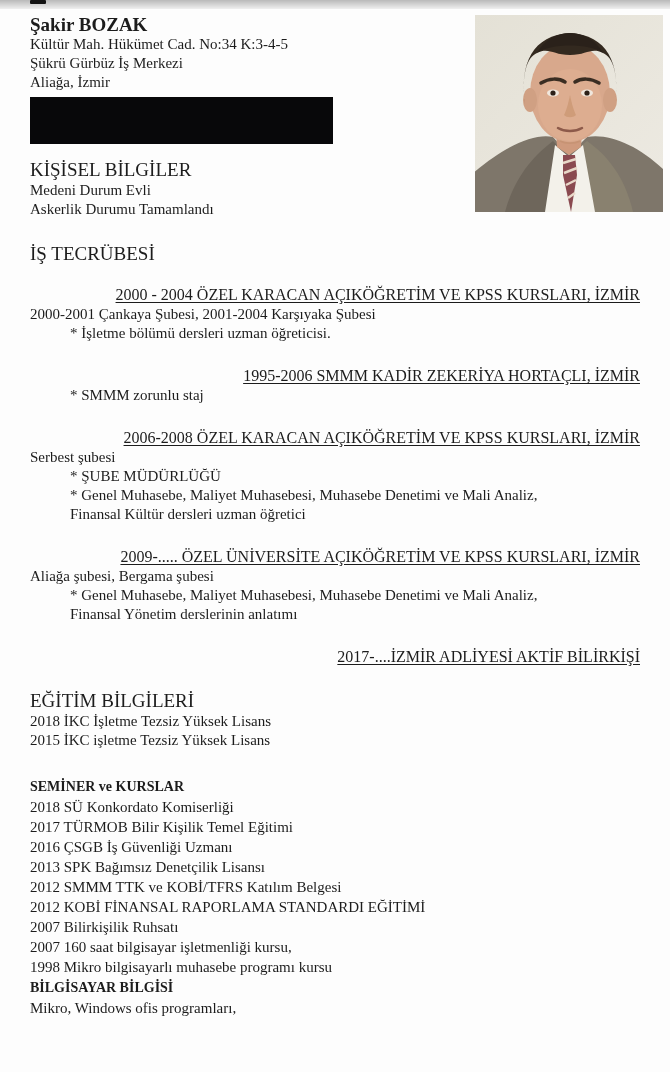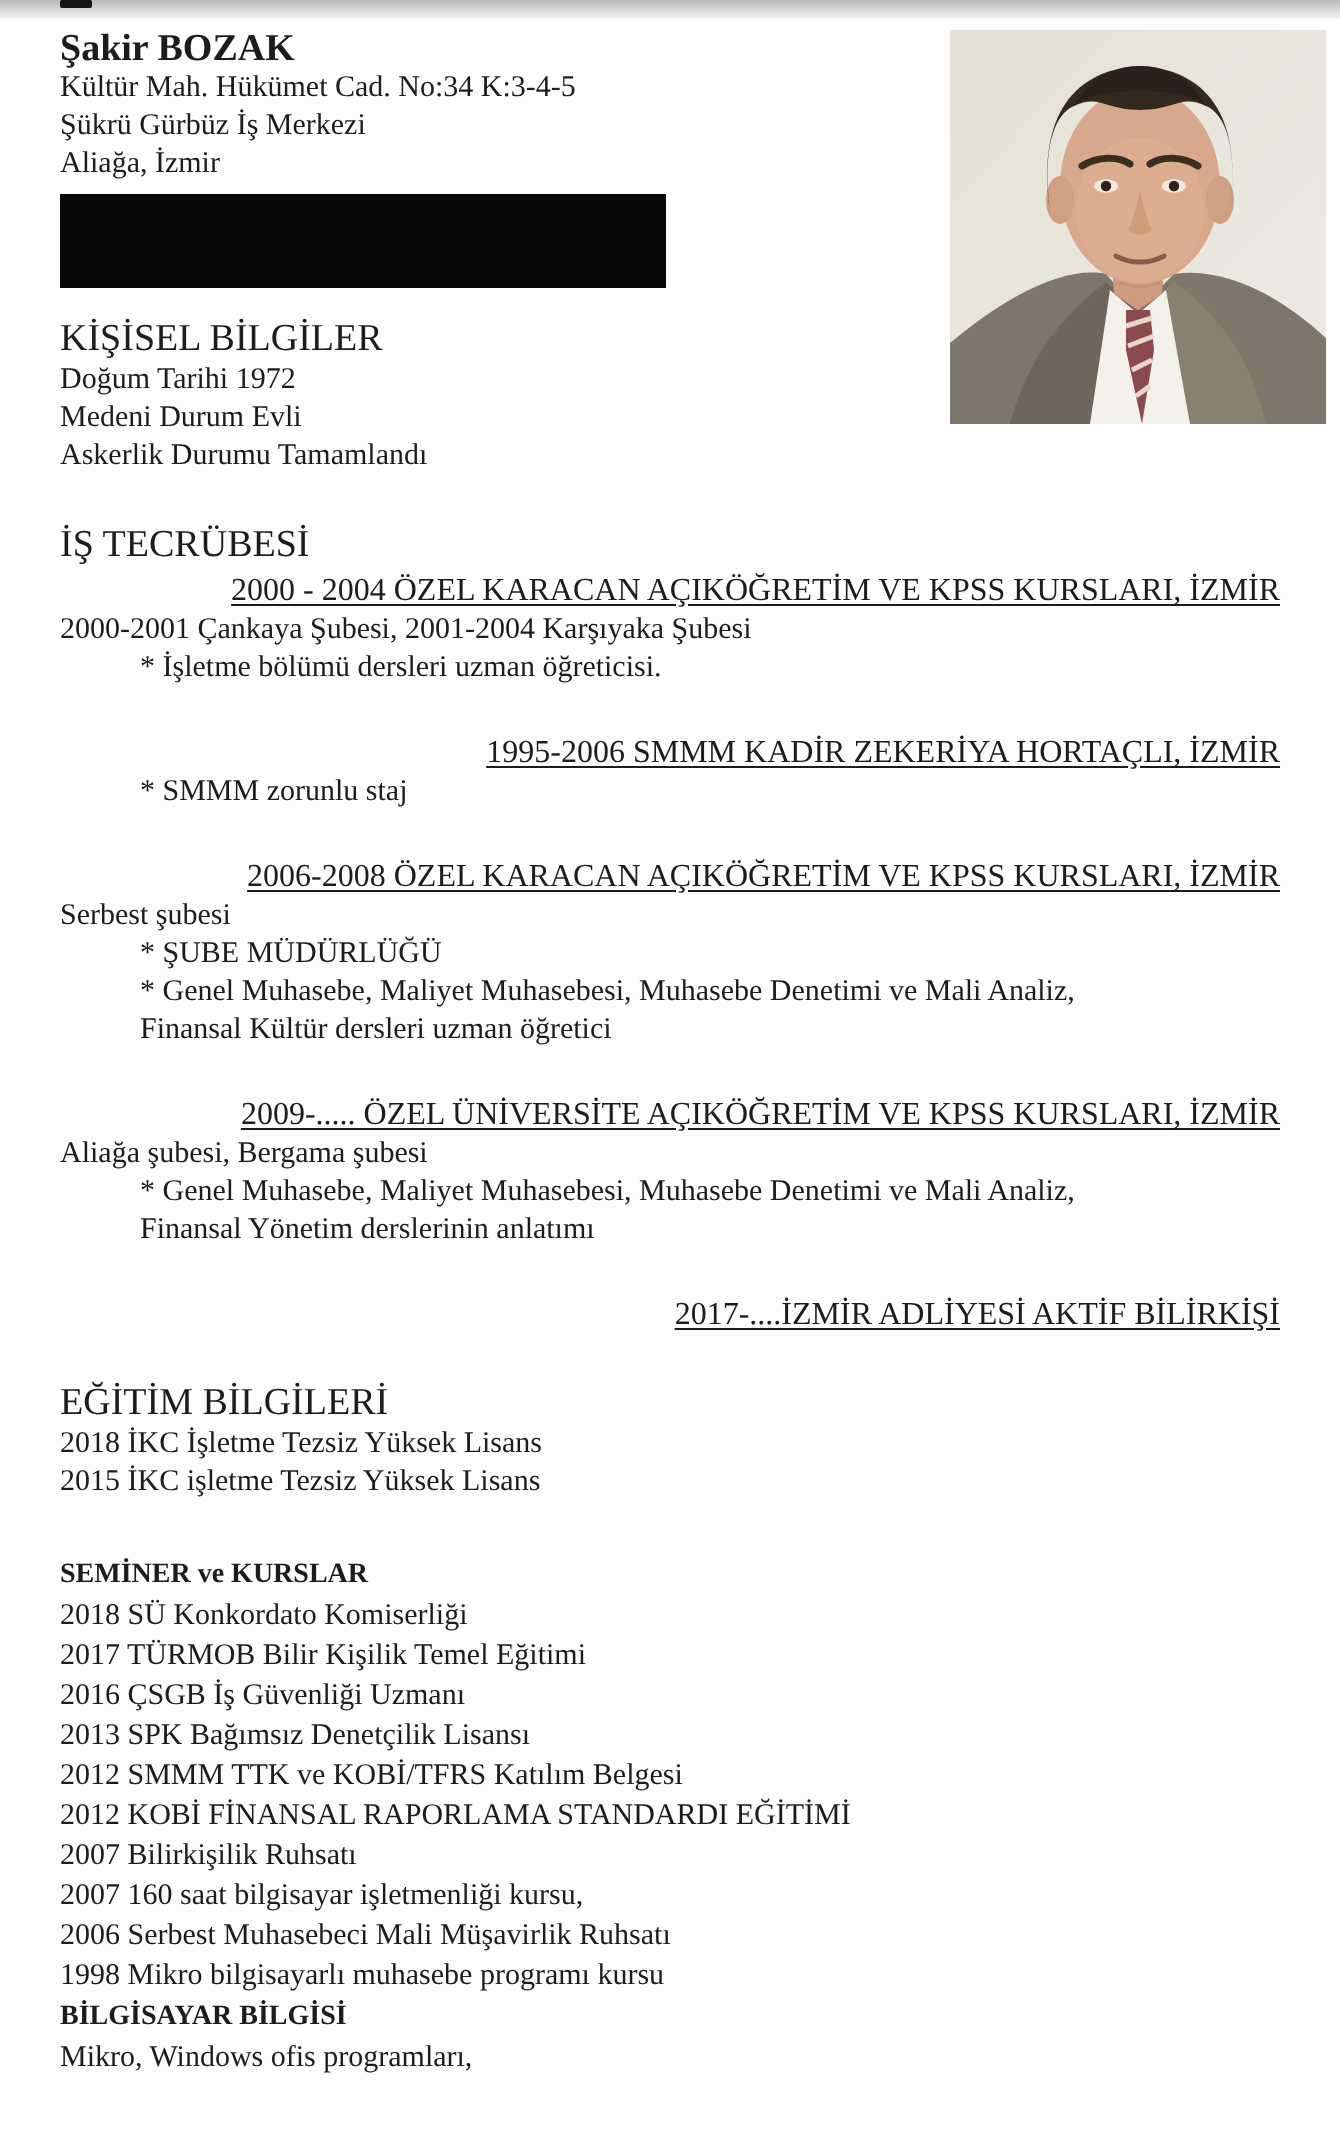--- a/index.html
+++ b/index.html
@@ -43,21 +43,21 @@
   }
   .section-heading {
     font-size: 19px; font-weight: normal; line-height: 22px;
     white-space: nowrap;
   }
   .sub-heading {
     font-size: 14px; font-weight: bold; line-height: 21px;
     white-space: nowrap;
   }
   #personal-heading { margin-top: 15px; }
-  #experience-heading { margin-top: 24px; margin-bottom: 2px; }
+  #experience-heading { margin-top: 24px; margin-bottom: 20px; }
   .entry { margin-bottom: 23px; }
   .entry-title {
     font-size: 16px; line-height: 20px;
     text-decoration: underline;
     text-underline-offset: 2px;
     white-space: nowrap;
     text-align: right;
   }
   #education-heading { }
   #seminars-heading { margin-top: 26px; }
@@ -127,21 +127,20 @@
     <div>
         <div class="line">Kültür Mah. Hükümet Cad. No:34 K:3-4-5</div>
         <div class="line">Şükrü Gürbüz İş Merkezi</div>
         <div class="line">Aliağa, İzmir</div>
       </div>
 
     <div class="redaction"></div>
 
     <div class="section-heading" id="personal-heading">KİŞİSEL BİLGİLER</div>
     <div>
-        <div class="line">Doğum Tarihi 1972</div>
         <div class="line">Medeni Durum Evli</div>
         <div class="line">Askerlik Durumu Tamamlandı</div>
       </div>
 
     <div class="section-heading" id="experience-heading">İŞ TECRÜBESİ</div>
     <div id="experience-entries">
         <div class="entry">
           <div class="entry-title">2000 - 2004 ÖZEL KARACAN AÇIKÖĞRETİM VE KPSS KURSLARI, İZMİR</div>
           <div class="line">2000-2001 Çankaya Şubesi, 2001-2004 Karşıyaka Şubesi</div>
           <div class="line indent">* İşletme bölümü dersleri uzman öğreticisi.</div>
@@ -177,21 +176,20 @@
     <div class="sub-heading" id="seminars-heading">SEMİNER ve KURSLAR</div>
     <div>
         <div class="line seminar-line">2018 SÜ Konkordato Komiserliği</div>
         <div class="line seminar-line">2017 TÜRMOB Bilir Kişilik Temel Eğitimi</div>
         <div class="line seminar-line">2016 ÇSGB İş Güvenliği Uzmanı</div>
         <div class="line seminar-line">2013 SPK Bağımsız Denetçilik Lisansı</div>
         <div class="line seminar-line">2012 SMMM TTK ve KOBİ/TFRS Katılım Belgesi</div>
         <div class="line seminar-line">2012 KOBİ FİNANSAL RAPORLAMA STANDARDI EĞİTİMİ</div>
         <div class="line seminar-line">2007 Bilirkişilik Ruhsatı</div>
         <div class="line seminar-line">2007 160 saat bilgisayar işletmenliği kursu,</div>
-        <div class="line seminar-line">2006 Serbest Muhasebeci Mali Müşavirlik Ruhsatı</div>
         <div class="line seminar-line">1998 Mikro bilgisayarlı muhasebe programı kursu</div>
       </div>
 
     <div class="sub-heading" id="computer-heading">BİLGİSAYAR BİLGİSİ</div>
     <div>
         <div class="line">Mikro, Windows ofis programları,</div>
       </div>
 
     <div class="bottom-pad"></div>
   </div>

